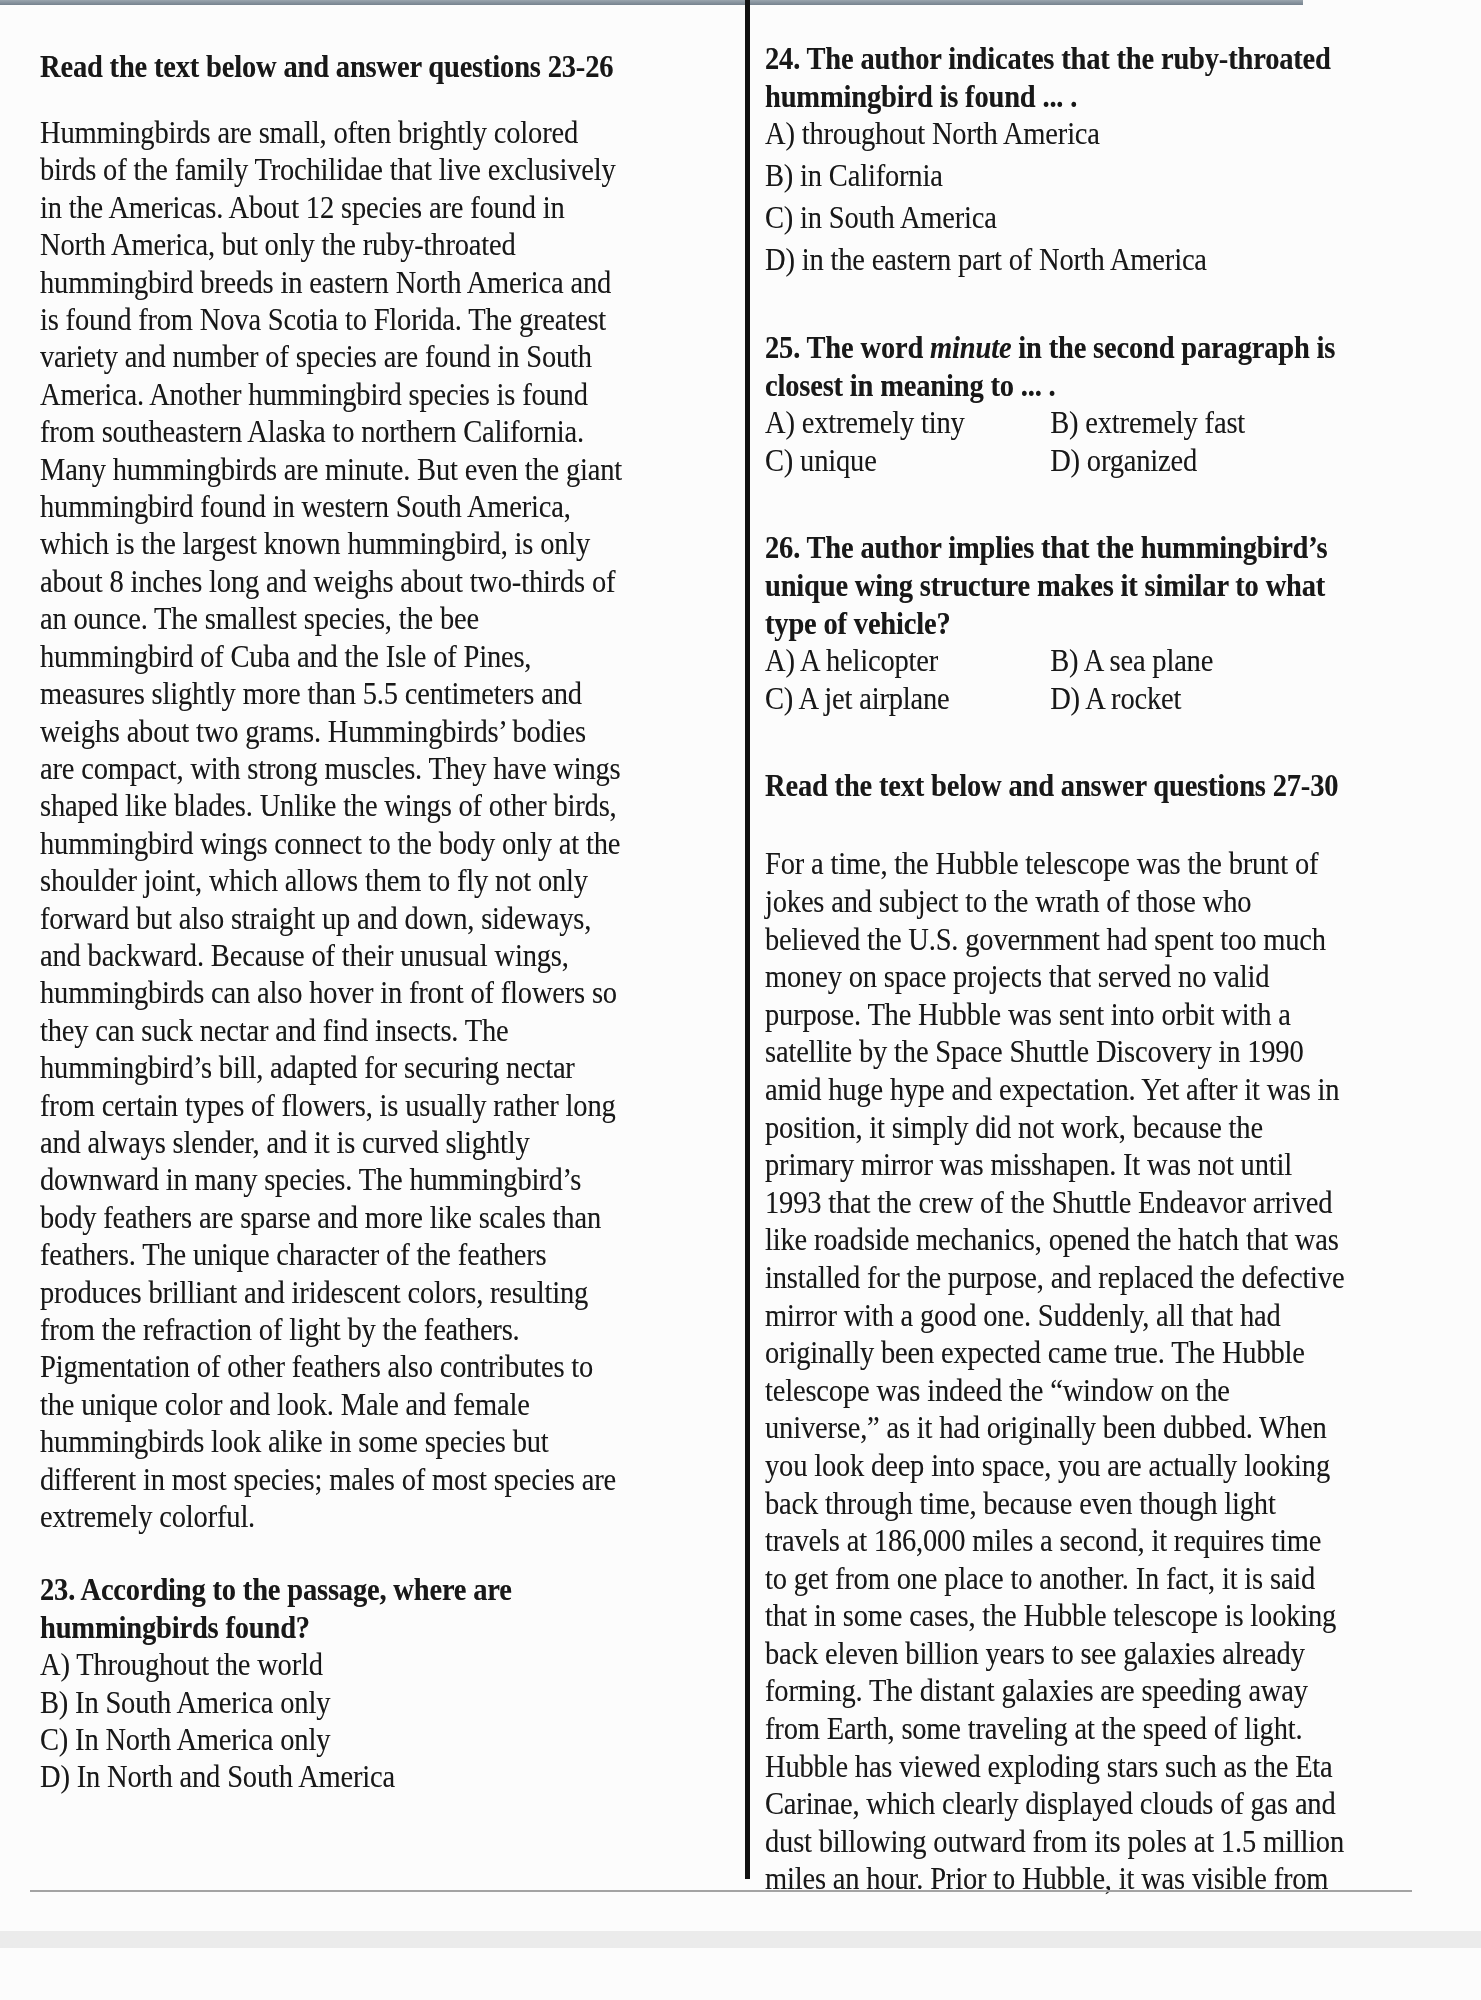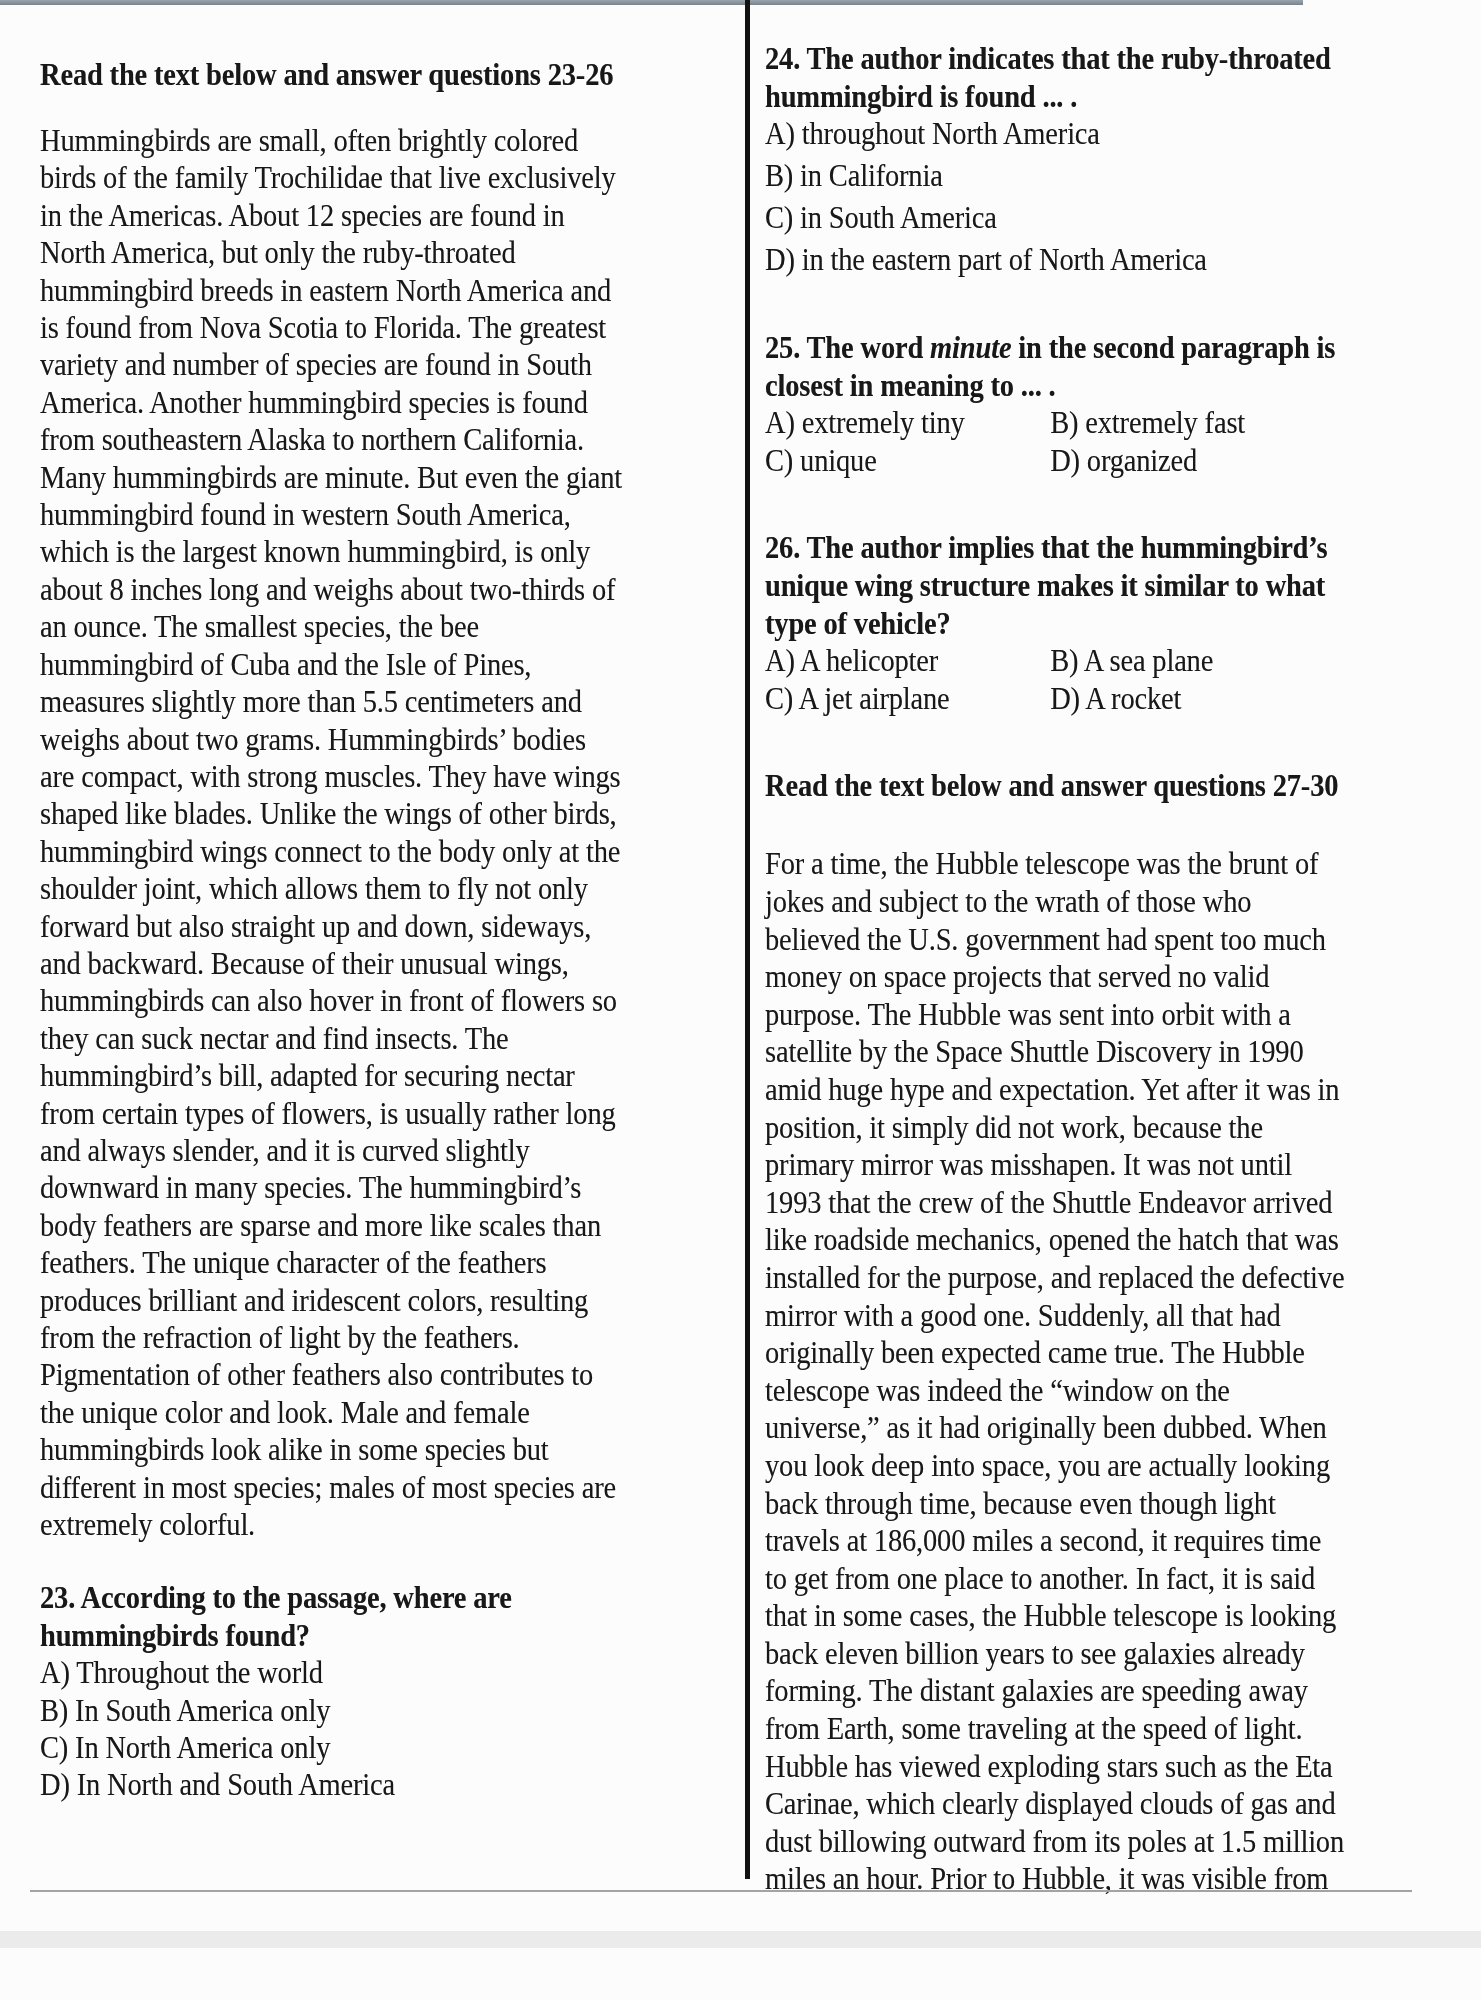--- a/index.html
+++ b/index.html
@@ -13,21 +13,21 @@
     background:linear-gradient(180deg,#9aa5ae 0%,#76828e 100%);}
   .vdivider{position:absolute;left:745px;top:0;width:5px;height:1879px;
     background:var(--divider,#111111);}
   .bottom-rule{position:absolute;left:30px;top:1890px;width:1382px;height:2px;
     background:var(--rule,#a3a3a3);}
   .bottom-band{position:absolute;left:0;top:1931px;width:1481px;height:17px;
     background:var(--band,#ebebeb);}
 
   .col{position:absolute;letter-spacing:-0.2px;}
   .col-inner{transform:scaleX(0.92);transform-origin:0 0;}
-  .left-col{left:40px;top:56px;width:780px;}
+  .left-col{left:40px;top:48px;width:780px;}
   .right-col{left:765px;top:40px;width:770px;}
 
   .line{font-size:31px;white-space:nowrap;text-shadow:0 0 .5px rgba(25,25,25,.35);}
   .left-col .line{line-height:37.4px;}
   .right-col .line{line-height:37.6px;}
 
   .heading{font-weight:700;font-size:31px;line-height:38px;white-space:nowrap;
     text-shadow:0 0 .5px rgba(25,25,25,.35);}
   .left-col .heading{margin-bottom:28px;}
   .right-col .heading{margin-top:50px;margin-bottom:40px;}

